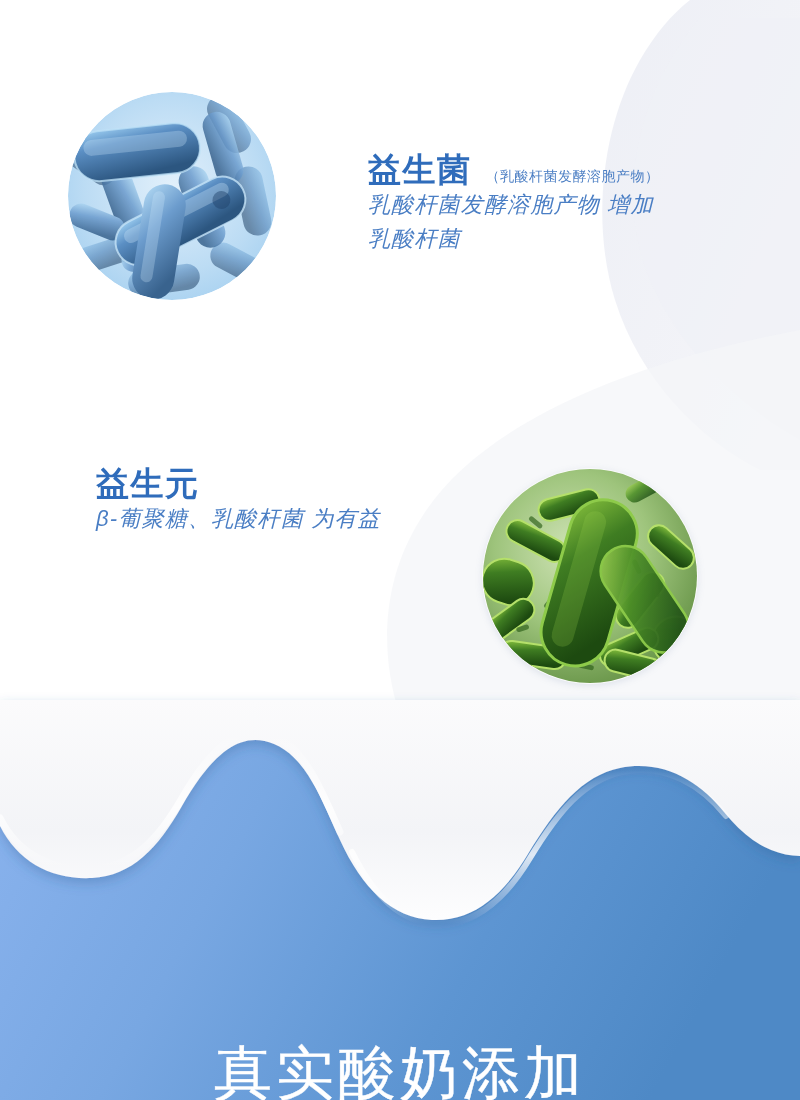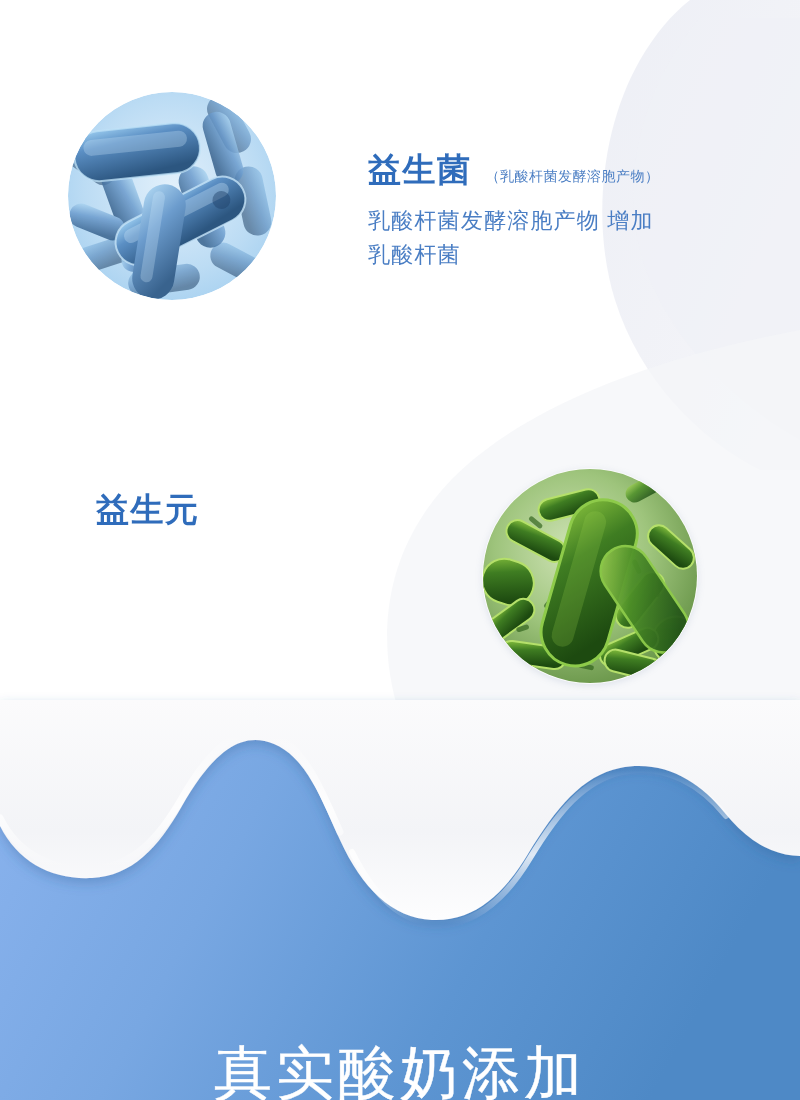--- a/index.html
+++ b/index.html
@@ -55,21 +55,21 @@
   .circle-photo svg {
     display: block;
     width: 100%;
     height: 100%;
   }
 
   
   .block { position: absolute; }
 
   #probiotic-text { left: 368px; top: 152px; width: 400px; }
-  #prebiotic-text { left: 96px;  top: 492px; width: 380px; }
+  #prebiotic-text { left: 96px;  top: 466px; width: 380px; }
 
   .headline-row {
     display: flex;
     align-items: baseline;
     white-space: nowrap;
   }
   .headline {
     font-size: 33px;
     font-weight: 700;
     color: #2f6cbb;
@@ -77,26 +77,26 @@
     line-height: 1.1;
   }
   .headline-note {
     font-size: 14px;
     color: #4c7fc4;
     margin-left: 14px;
     letter-spacing: 0.5px;
     font-weight: 400;
   }
   .body-copy {
-    margin-top: 16px;
     font-size: 22px;
     line-height: 1.52;
     color: #4a7ec4;
     letter-spacing: 1.2px;
     font-weight: 400;
+    font-style: italic;
   }
   .body-copy .line { display: block; }
 
   
   #bottom-headline {
     position: absolute;
     left: 0;
     top: 1044px;
     width: 800px;
     text-align: center;
@@ -329,18 +329,19 @@
       <span class="line">乳酸杆菌</span>
     </div>
   </div>
 
   <div class="block" id="prebiotic-text">
     <div class="headline-row">
       <span class="headline">益生元</span>
       <span class="headline-note"></span>
     </div>
     <div class="body-copy">
+      <span class="line">β-葡聚糖、乳酸杆菌 为有益</span>
     </div>
   </div>
 
   <div id="bottom-headline">真实酸奶添加</div>
 
 </div>
 
 </body></html>

